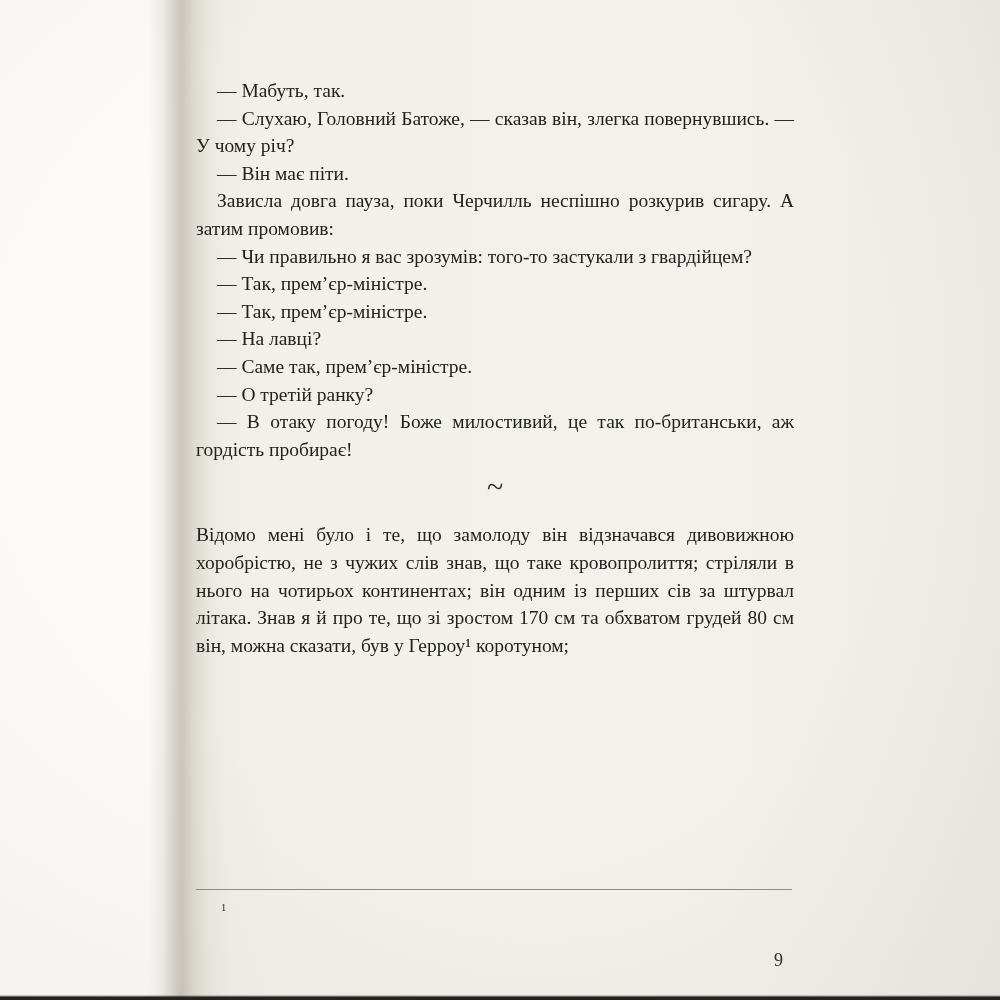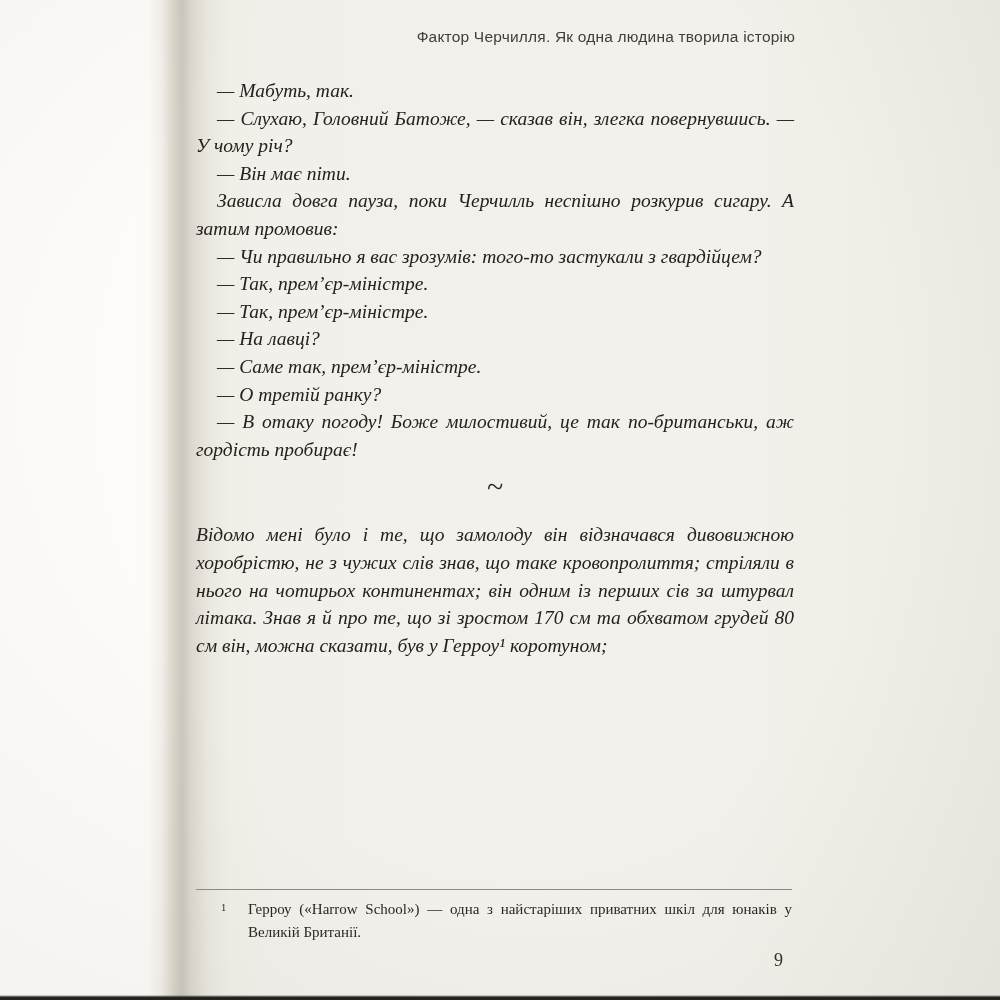--- a/index.html
+++ b/index.html
@@ -19,21 +19,21 @@
   }
   .running-header{
     position:absolute;left:195px;width:600px;top:28px;text-align:right;
     font-family:"Liberation Sans","DejaVu Sans",sans-serif;
     font-size:15.5px;color:#413e39;letter-spacing:0.2px;
   }
   .text-column{
     position:absolute;left:196px;width:598px;top:77px;
     font-size:19.5px;line-height:27.6px;text-align:justify;
   }
-  .para{margin:0;font-style:italic;}
+  .para{margin:0;}
   .para.indent{text-indent:21px;}
   .separator{
     text-align:center;font-size:30px;line-height:30px;
     margin:9px 0 19px;color:#2e2c28;
   }
   .footnote-block{position:absolute;left:196px;width:596px;top:889px;}
   .footnote-rule{border-top:1px solid #8d8a82;height:0;}
   .footnote{
     position:relative;margin:8px 0 0;padding-left:52px;
     font-size:15px;line-height:22.5px;text-align:justify;color:#2a2824;
@@ -48,21 +48,20 @@
     background:linear-gradient(180deg,rgba(30,30,28,0) 0%,#23221f 45%,#23221f 100%);
   }
 </style>
 </head>
 <body>
 
 <div class="scan">
 
   <div class="vignette"></div>
 
-  <div class="running-header">Фактор Черчилля. Як одна людина творила історію</div>
 
   <div class="text-column">
     <div class="section">
         <p class="para indent">— Мабуть, так.</p>
         <p class="para indent">— Слухаю, Головний Батоже, — сказав він, злегка повернувшись. — У чому річ?</p>
         <p class="para indent">— Він має піти.</p>
         <p class="para indent">Зависла довга пауза, поки Черчилль неспішно розкурив сигару. А затим промовив:</p>
         <p class="para indent">— Чи правильно я вас зрозумів: того-то застукали з гвардійцем?</p>
         <p class="para indent">— Так, прем’єр-міністре.</p>
         <p class="para indent">— Так, прем’єр-міністре.</p>
@@ -74,21 +73,20 @@
     <div class="separator">~</div>
     <div class="section">
         <p class="para">Відомо мені було і те, що замолоду він відзначався дивовижною хоробрістю, не з чужих слів знав, що таке кровопролиття; стріляли в нього на чотирьох континентах; він одним із перших сів за штурвал літака. Знав я й про те, що зі зростом 170 см та обхватом грудей 80 см він, можна сказати, був у Герроу¹ коротуном;</p>
       </div>
   </div>
 
   <div class="footnote-block">
     <div class="footnote-rule"></div>
     <p class="footnote">
       <sup class="fn-marker">1</sup>
-      <span>Герроу («Harrow School») — одна з найстаріших приватних шкіл для юнаків у Великій Британії.</span>
     </p>
   </div>
 
   <div class="page-number">9</div>
 
   <div class="bottom-edge"></div>
 
 </div>
 
 </body></html>

